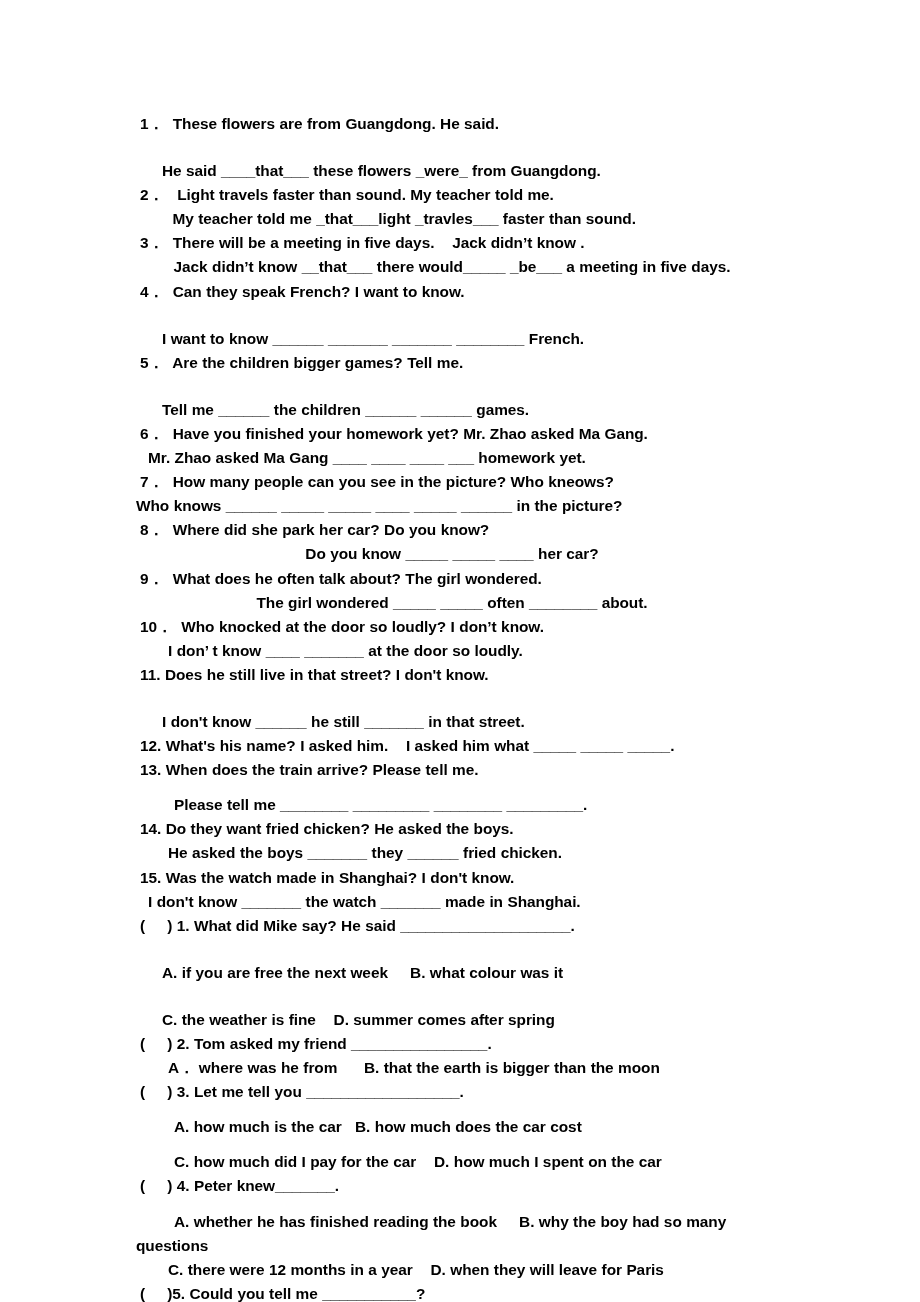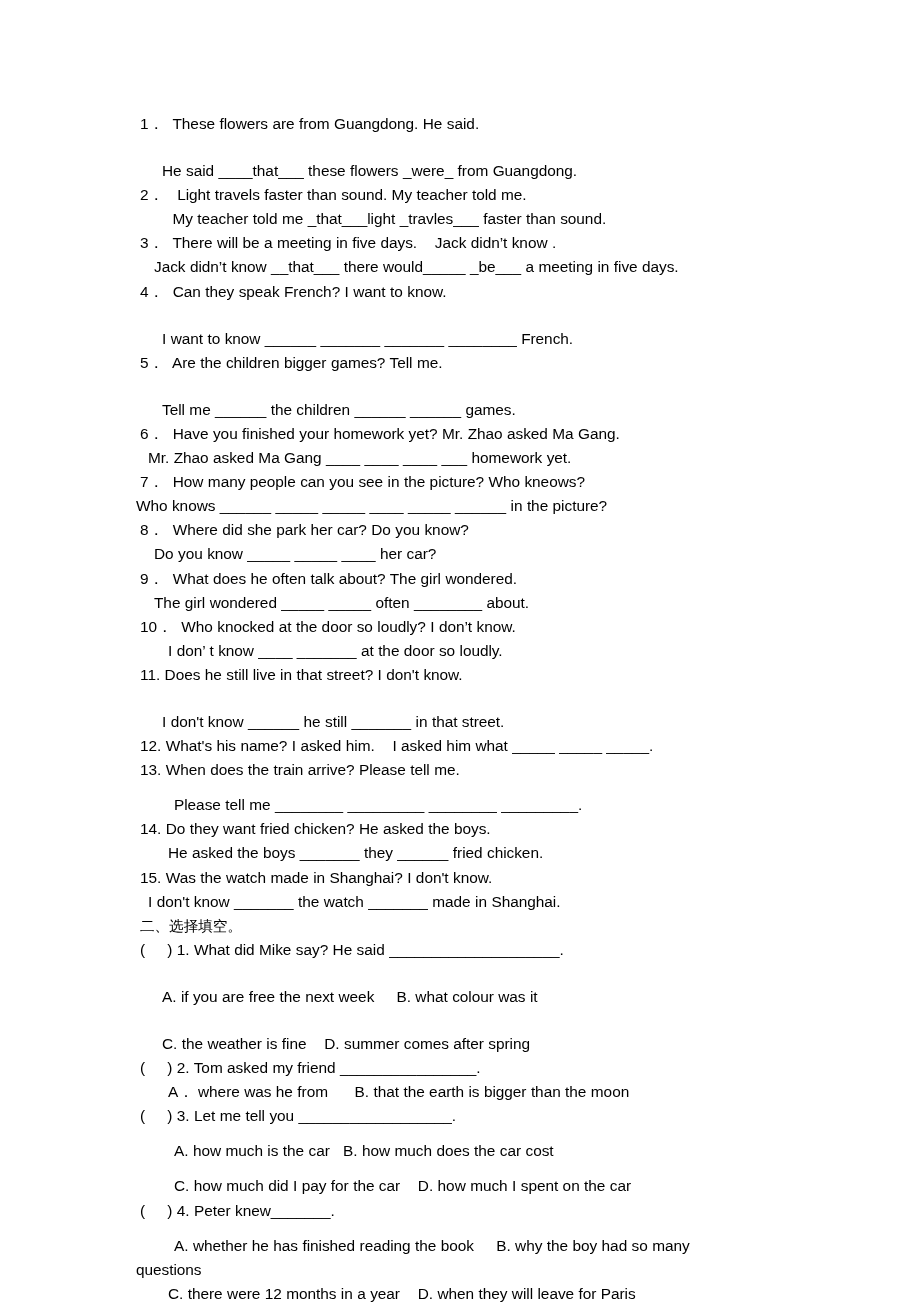--- a/index.html
+++ b/index.html
@@ -22,25 +22,26 @@
     padding: 112px 170px 0 140px;
     background: #ffffff;
     overflow: hidden;
   }
   .line {
     font-size: 15.4px;
     line-height: 24.1px;
     white-space: pre-wrap;
     letter-spacing: -0.04px;
     word-spacing: 0.2px;
+    font-weight: bold;
   }
   
   .ind-0  { padding-left: 0; }
   .ind-1  { padding-left: 8px; }
-  .ind-2  { padding-left: 14px; }
+  .ind-2  { padding-left: 14px; text-align: center; }
   .ind-3  { padding-left: 22px; margin-top: 23px; }
   .ind-4  { padding-left: 28px; }
   .ind-5  { padding-left: 34px; margin-top: 11px; }
   .ind-neg { padding-left: 0; margin-left: -4px; }
 
   .cjk {
     font-family: "DejaVu Sans", "Liberation Sans", sans-serif;
     font-size: 14.6px;
   }
   .blank { white-space: pre; }
@@ -93,21 +94,20 @@
     <div class="line ind-0"><span>14.</span><span class="blank"> </span><span>Do they want fried chicken? He asked the boys.</span></div>
     <div class="line ind-4">He asked the boys _______ they ______ fried chicken.</div>
 
     <div class="line ind-0"><span>15.</span><span class="blank"> </span><span>Was the watch made in Shanghai? I don't know.</span></div>
     <div class="line ind-1">I don't know _______ the watch _______ made in Shanghai.</div>
 
   </div>
 
   <div>
 
-    <div class="line cjk ind-0">二、选择填空。</div>
 
     <div class="line ind-0"><span>(     ) 1.</span><span> What did Mike say? He said ____________________.</span></div>
     <div class="line ind-3">A. if you are free the next week     B. what colour was it</div>
     <div class="line ind-3">C. the weather is fine    D. summer comes after spring</div>
 
     <div class="line ind-0"><span>(     ) 2.</span><span> Tom asked my friend ________________.</span></div>
     <div class="line ind-4">A． where was he from      B. that the earth is bigger than the moon</div>
 
     <div class="line ind-0"><span>(     ) 3.</span><span> Let me tell you __________________.</span></div>
     <div class="line ind-5">A. how much is the car   B. how much does the car cost</div>

